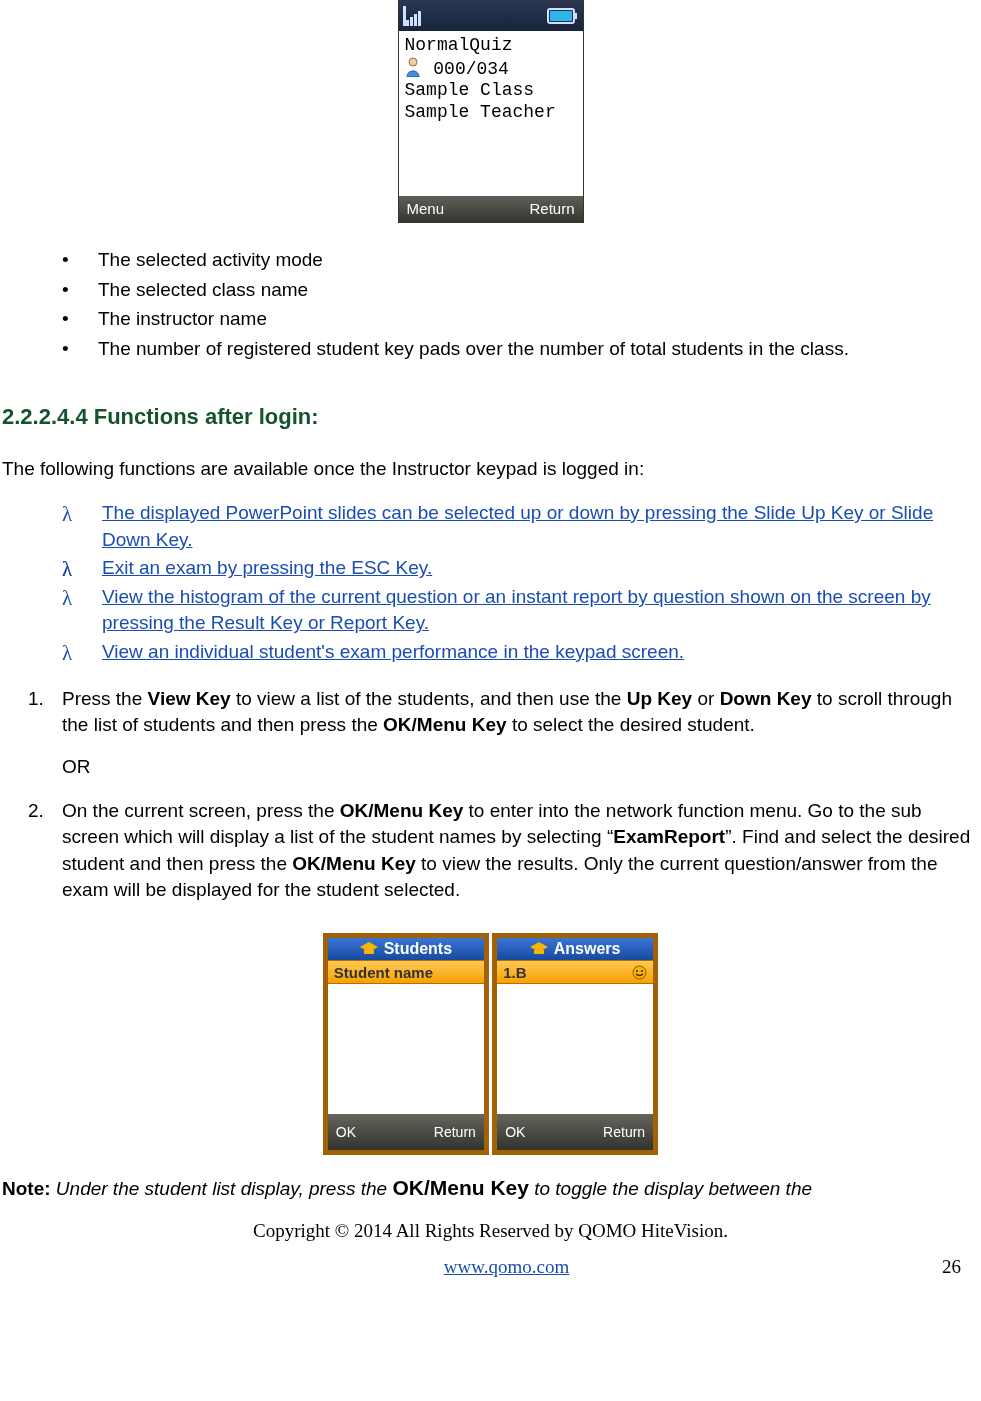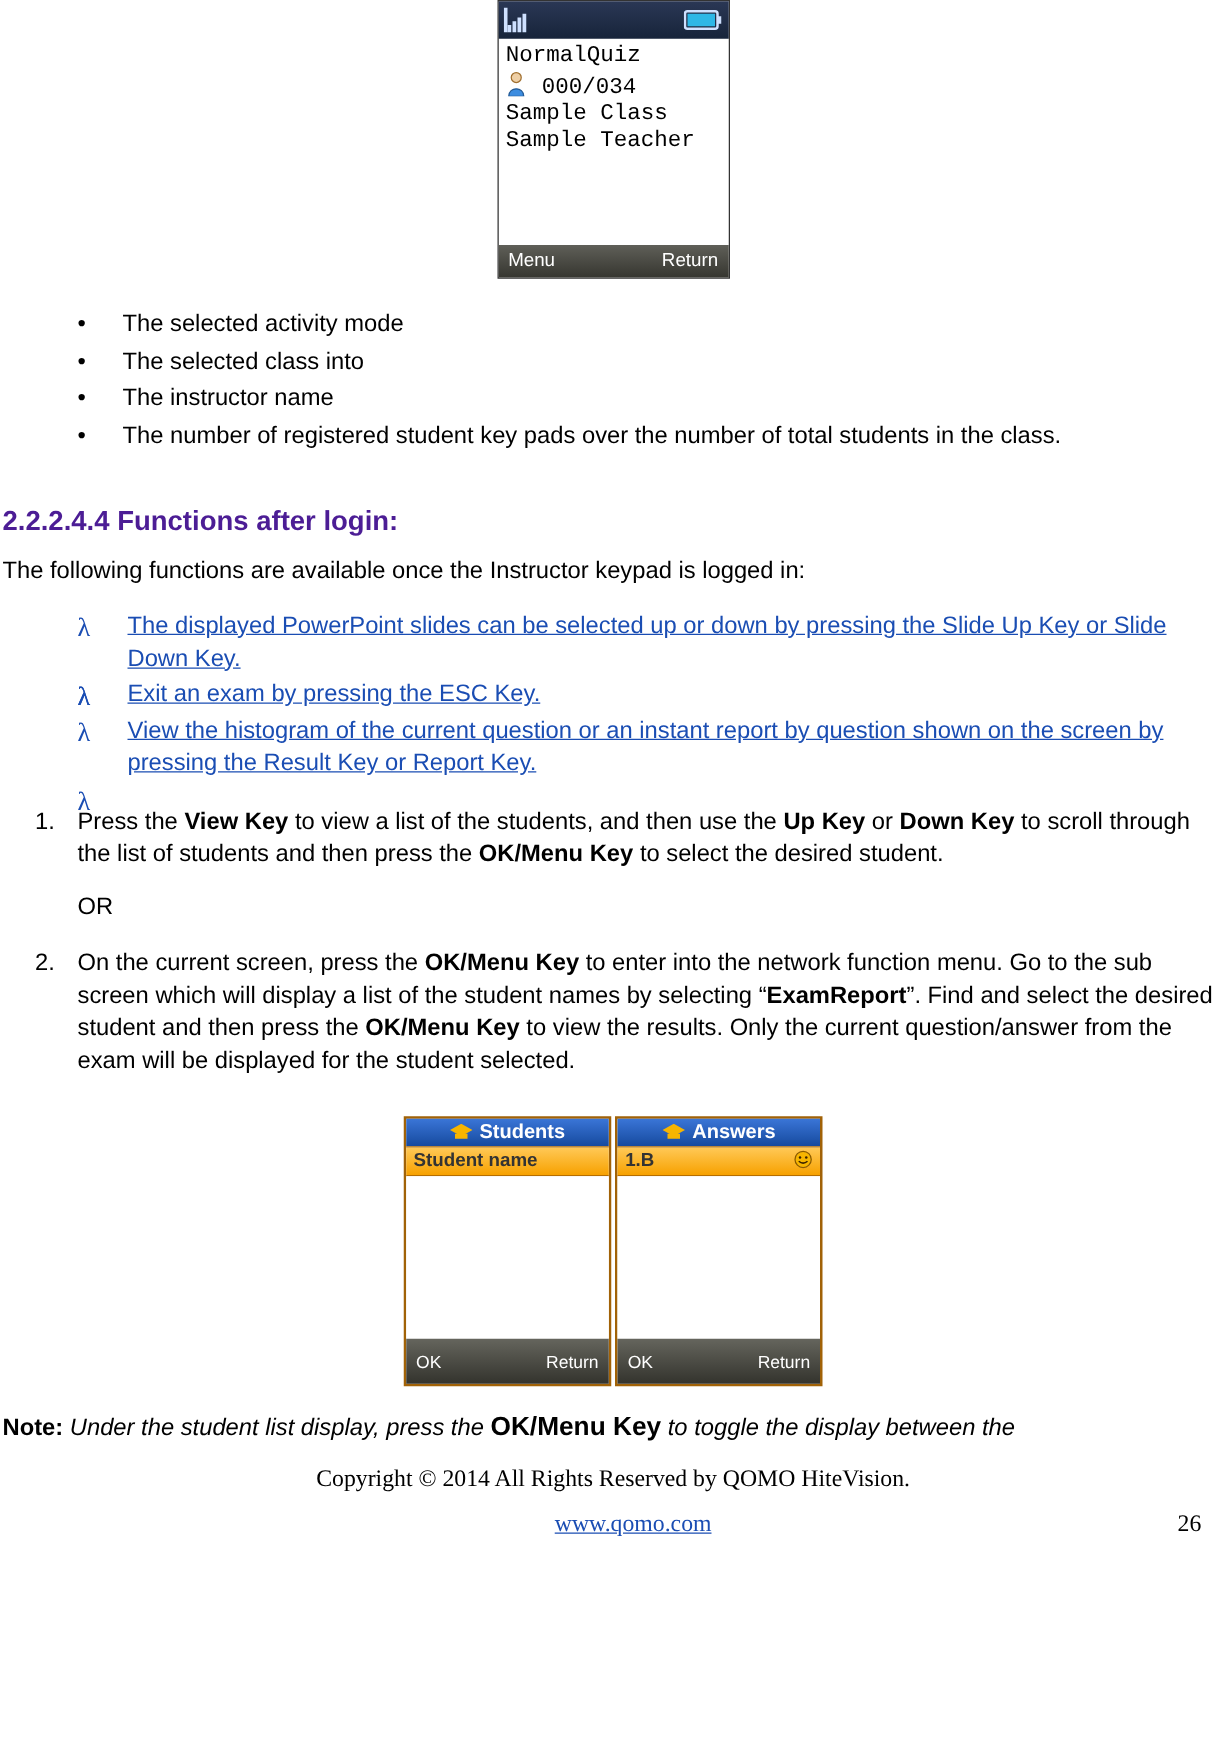--- a/index.html
+++ b/index.html
@@ -78,24 +78,24 @@
   .bullets li::before {
     content: "•";
     position: absolute;
     left: 0;
     top: 0;
     font-size: 19px;
   }
 
   
   .section-heading {
-    color: #4c1d95;
+    color: #14532d;
     font-weight: bold;
     font-size: 22px;
-    margin: 42px 0 14px 2px;
+    margin: 42px 0 26px 2px;
   }
   .body-text {
     margin: 0 2px 18px 2px;
     line-height: 1.35;
   }
 
   
   .lambda-list {
     margin: 0 4px 20px 62px;
     padding: 0;
@@ -141,21 +141,21 @@
     margin-top: 16px;
     margin-bottom: 0;
   }
   .b { font-weight: bold; }
 
   
   .twin-wrap { text-align: center; margin: 30px 0 18px 0; }
   .twin-wrap .panel {
     display: inline-block;
     width: 166px;
-    border: 2px solid #a16207;
+    border: 5px solid #a16207;
     font-family: Arial, sans-serif;
     font-size: 15px;
     color: #000;
     text-align: left;
     background: #fff;
     vertical-align: top;
     margin: 0 -1px;
   }
   .panel .titlebar {
     height: 22px;
@@ -279,35 +279,35 @@
       </div>
       <div class="softbar">
         <span>Menu</span>
         <span>Return</span>
       </div>
     </div>
   </div>
 
   <ul class="bullets">
     <li>The selected activity mode</li>
-    <li>The selected class into</li>
+    <li>The selected class name</li>
     <li>The instructor name</li>
     <li>The number of registered student key pads over the number of total students in the class.</li>
   </ul>
 
   <div class="section-heading">2.2.2.4.4  Functions after login:</div>
 
   <p class="body-text">The following functions are available once the Instructor keypad is logged in:</p>
 
   <ul class="lambda-list">
     <li><span class="lambda">λ</span><span class="lbody">The displayed PowerPoint slides can be selected up or down by pressing the Slide Up Key or Slide Down Key.</span></li>
     <li><span class="lambda">λ</span></li>
     <li><span class="lambda">λ</span><span class="lbody">Exit an exam by pressing the ESC Key.</span></li>
     <li><span class="lambda">λ</span><span class="lbody">View the histogram of the current question or an instant report by question shown on the screen by pressing the Result Key or Report Key.</span></li>
-    <li><span class="lambda">λ</span></li>
+    <li><span class="lambda">λ</span><span class="lbody">View an individual student's exam performance in the keypad screen.</span></li>
   </ul>
 
   <ol class="numbered">
     <li>
       <span class="num">1.</span>
       <span>Press the </span><span class="b">View Key</span><span> to view a list of the students, and then use the </span><span class="b">Up Key</span><span> or </span><span class="b">Down Key</span><span> to scroll through the list of students and then press the </span><span class="b">OK/Menu Key</span><span> to select the desired student.</span>
       <div class="or">OR</div>
     </li>
     <li>
       <span class="num">2.</span>

